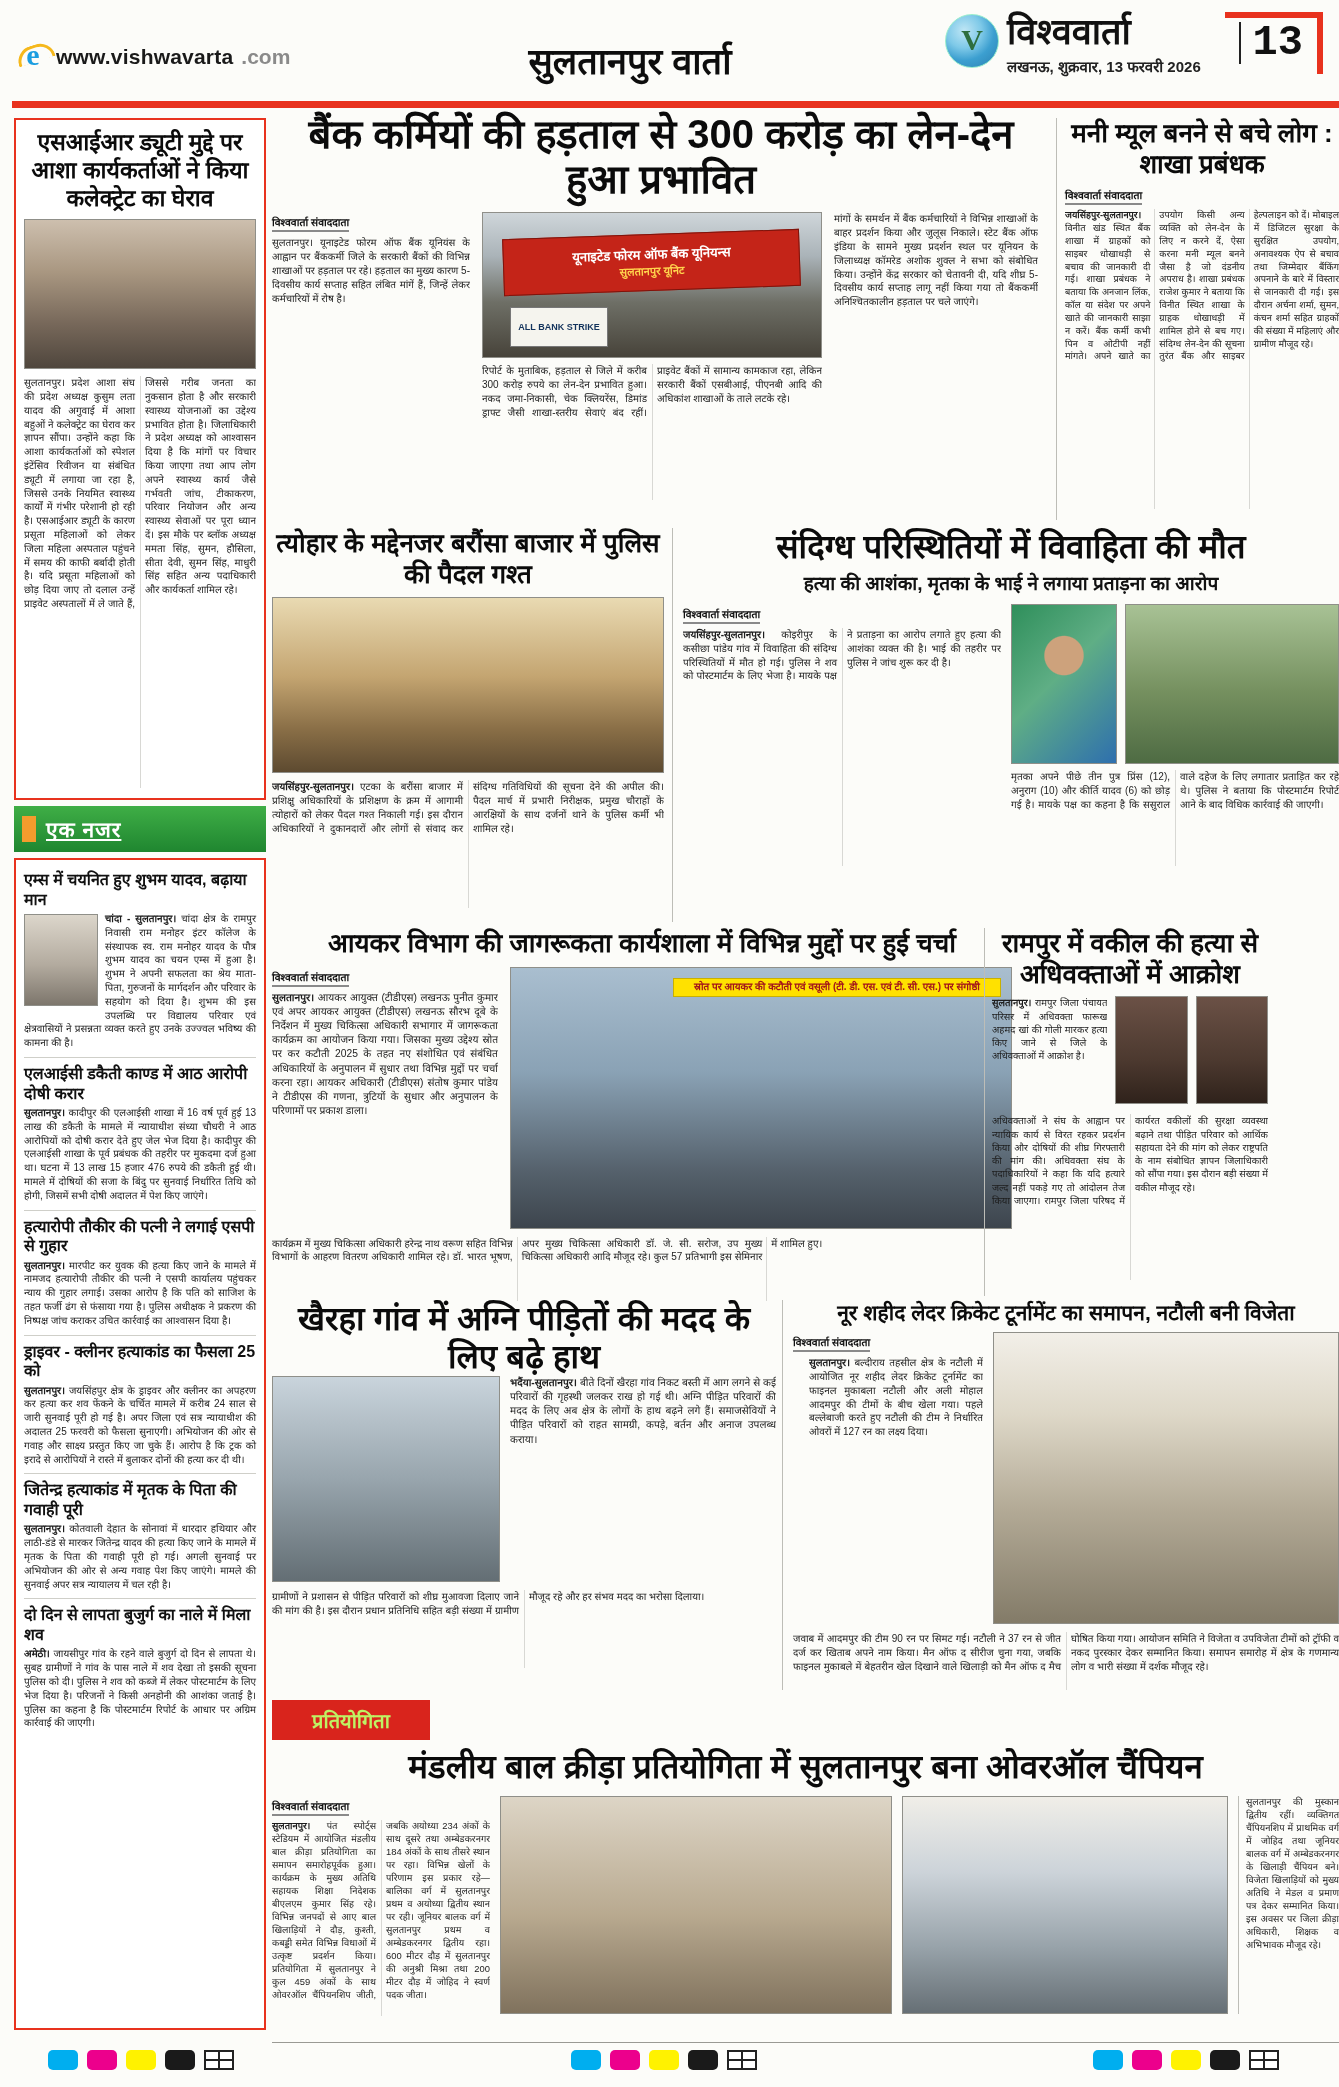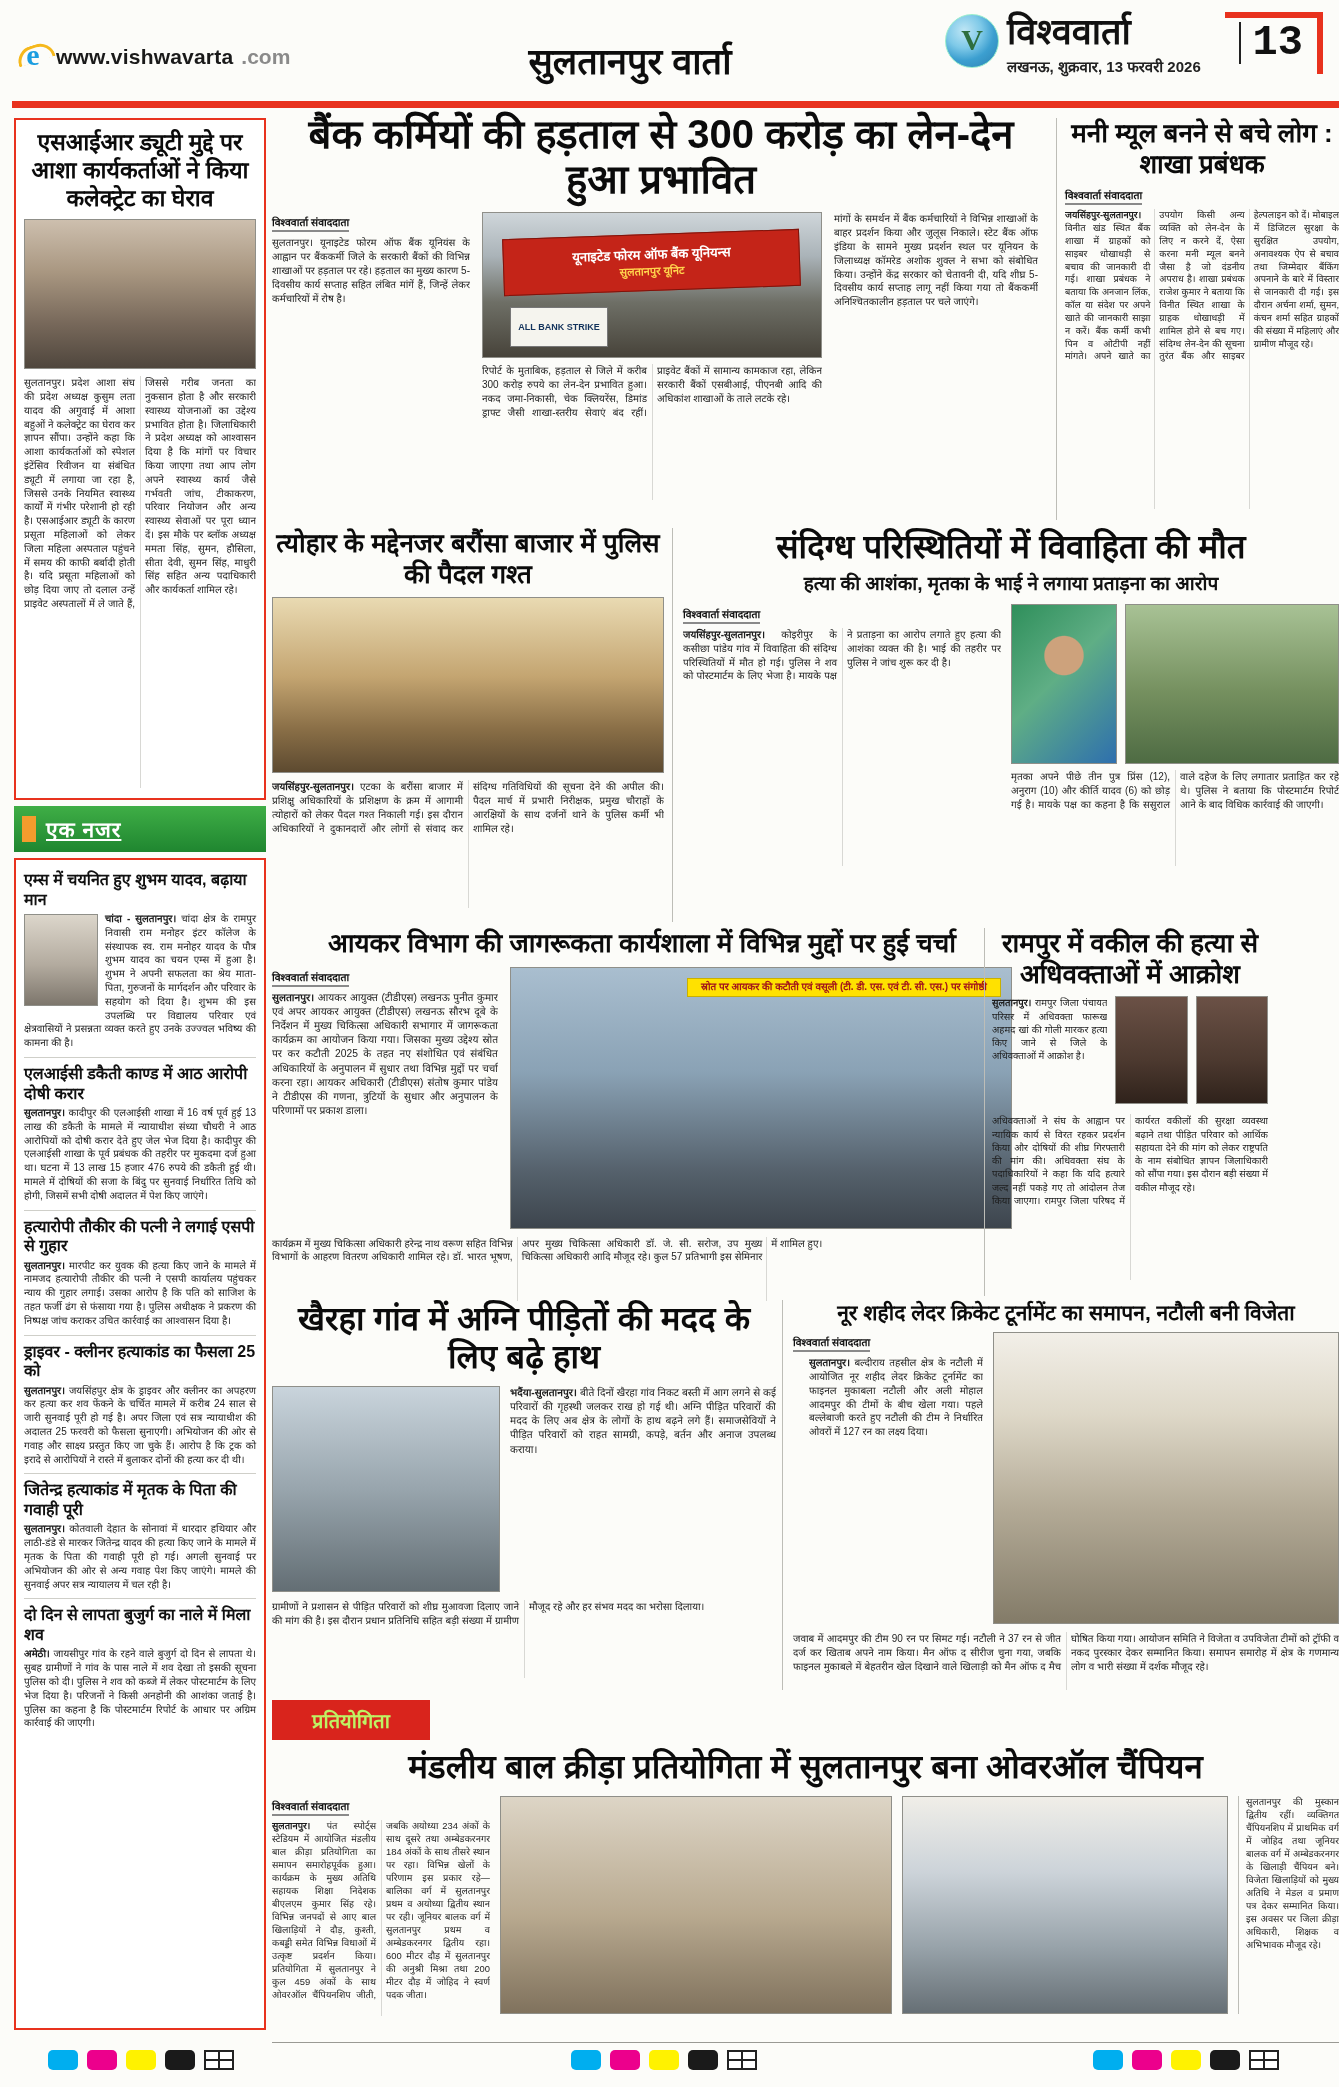--- a/index.html
+++ b/index.html
@@ -64,21 +64,21 @@
   .ph-wrestle{background:linear-gradient(180deg,#ddd5c6 0%,#b8a98f 55%,#80725d 100%);}
   .ph-canopy{background:linear-gradient(180deg,#f0eee8 0%,#ccd3d9 35%,#97a2a9 70%,#666f75 100%);}
   .banner{position:absolute;left:6%;right:6%;top:14%;height:38%;background:#c42418;color:#fff;
           transform:rotate(-2deg);display:flex;flex-direction:column;align-items:center;justify-content:center;
           text-align:center;border:1px solid #7d140c;}
   .banner .b1{font-size:13px;font-weight:bold;line-height:1.2;}
   .banner .b2{font-size:11px;color:#ffd34d;font-weight:bold;}
   .placard{position:absolute;left:8%;bottom:7%;width:96px;height:38px;background:#f5f4ee;border:1px solid #777;
            font-size:9px;font-weight:bold;color:#13335c;display:flex;align-items:center;justify-content:center;text-align:center;}
   .ph-caption{position:absolute;top:4%;right:2%;width:62%;background:#ffe100;color:#a3141b;
-              font-size:10px;font-weight:bold;text-align:center;padding:2px 1px;line-height:1.25;border:1px solid #c9b000;}
+              font-size:10px;font-weight:bold;text-align:center;padding:2px 8px;line-height:1.25;border:1px solid #c9b000;}
   
   .band{display:flex;align-items:stretch;}
   .band .red{background:#d9241c;color:#bef264;font-size:20px;font-weight:bold;display:flex;align-items:center;
              justify-content:center;width:158px;}
   .band .yellow{background:#ffe814;color:#161616;font-size:19px;font-weight:bold;flex:1;display:flex;
                 align-items:center;padding-left:22px;}
   
   .regrow{display:flex;justify-content:space-between;align-items:center;padding:0 60px 0 48px;}
   .regs{display:flex;gap:9px;align-items:center;}
   .chip{width:30px;height:20px;border-radius:5px;}
@@ -276,21 +276,21 @@
         <span>रामपुर जिला पंचायत परिसर में अधिवक्ता फारूख अहमद खां की गोली मारकर हत्या किए जाने से जिले के अधिवक्ताओं में आक्रोश है।</span>
       </div>
       <div class="photo ph-lawyer" style="width:80px;height:108px;"></div>
       <div class="photo ph-lawyer" style="width:80px;height:108px;"></div>
     </div>
     <div class="body cols2 clip" style="height:166px;margin-top:6px;font-size:9.6px;">अधिवक्ताओं ने संघ के आह्वान पर न्यायिक कार्य से विरत रहकर प्रदर्शन किया और दोषियों की शीघ्र गिरफ्तारी की मांग की। अधिवक्ता संघ के पदाधिकारियों ने कहा कि यदि हत्यारे जल्द नहीं पकड़े गए तो आंदोलन तेज किया जाएगा। रामपुर जिला परिषद में कार्यरत वकीलों की सुरक्षा व्यवस्था बढ़ाने तथा पीड़ित परिवार को आर्थिक सहायता देने की मांग को लेकर राष्ट्रपति के नाम संबोधित ज्ञापन जिलाधिकारी को सौंपा गया। इस दौरान बड़ी संख्या में वकील मौजूद रहे।</div>
   </div>
 
   <div class="abs" style="left:272px;top:1300px;width:504px;height:388px;">
     <div class="hl hl-34">खैरहा गांव में अग्नि पीड़ितों की मदद के लिए बढ़े हाथ</div>
-    <div style="display:flex;gap:10px;margin-top:10px;">
+    <div style="display:flex;gap:10px;">
       <div class="photo ph-village" style="width:228px;height:206px;"></div>
       <div class="body clip" style="flex:1;height:206px;font-size:10.3px;">
         <span class="dateline">भदैंया-सुलतानपुर।</span>
         <span>बीते दिनों खैरहा गांव निकट बस्ती में आग लगने से कई परिवारों की गृहस्थी जलकर राख हो गई थी। अग्नि पीड़ित परिवारों की मदद के लिए अब क्षेत्र के लोगों के हाथ बढ़ने लगे हैं। समाजसेवियों ने पीड़ित परिवारों को राहत सामग्री, कपड़े, बर्तन और अनाज उपलब्ध कराया।</span>
       </div>
     </div>
     <div class="body cols2 clip" style="height:78px;margin-top:8px;">ग्रामीणों ने प्रशासन से पीड़ित परिवारों को शीघ्र मुआवजा दिलाए जाने की मांग की है। इस दौरान प्रधान प्रतिनिधि सहित बड़ी संख्या में ग्रामीण मौजूद रहे और हर संभव मदद का भरोसा दिलाया।</div>
   </div>
 
   <div class="abs vsep-l" style="left:782px;top:1300px;width:557px;height:390px;padding-left:10px;box-sizing:border-box;">

